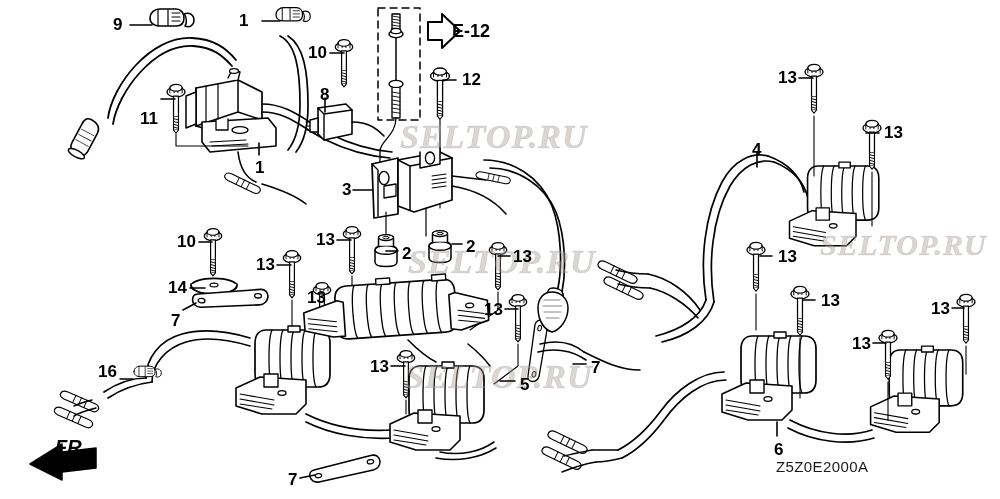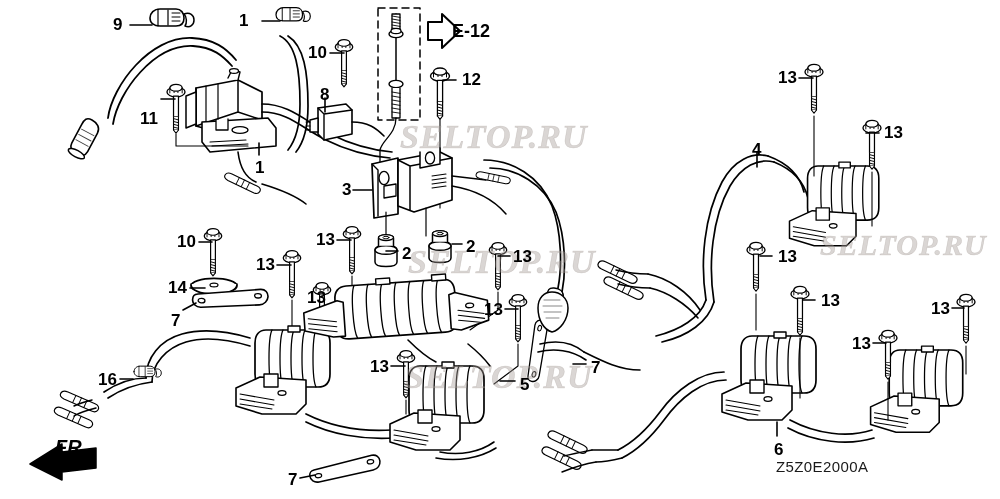--- a/index.html
+++ b/index.html
@@ -467,21 +467,21 @@
       <div class="callout" style="left: 168px; top: 279px;">14</div>
       <div class="callout" style="left: 171px; top: 312px;">7</div>
       <div class="callout" style="left: 307px; top: 289px;">13</div>
       <div class="callout" style="left: 402px; top: 245px;">2</div>
       <div class="callout" style="left: 466px; top: 238px;">2</div>
       <div class="callout" style="left: 513px; top: 248px;">13</div>
       <div class="callout" style="left: 484px; top: 301px;">13</div>
       <div class="callout" style="left: 370px; top: 358px;">13</div>
       <div class="callout" style="left: 520px; top: 376px;">5</div>
       <div class="callout" style="left: 591px; top: 359px;">7</div>
-      <div class="callout" style="left: 98px; top: 371px; text-align: right;">16</div>
+      <div class="callout" style="left: 98px; top: 363px; text-align: right;">16</div>
       <div class="callout" style="left: 288px; top: 471px;">7</div>
       <div class="callout" style="left: 778px; top: 248px;">13</div>
       <div class="callout" style="left: 821px; top: 292px;">13</div>
       <div class="callout" style="left: 774px; top: 441px;">6</div>
       <div class="callout" style="left: 852px; top: 335px;">13</div>
       <div class="callout" style="left: 931px; top: 300px;">13</div>
     </div>
 
   <div class="sectioncode" style="left:452px;top:21px;">E-12</div>
 

